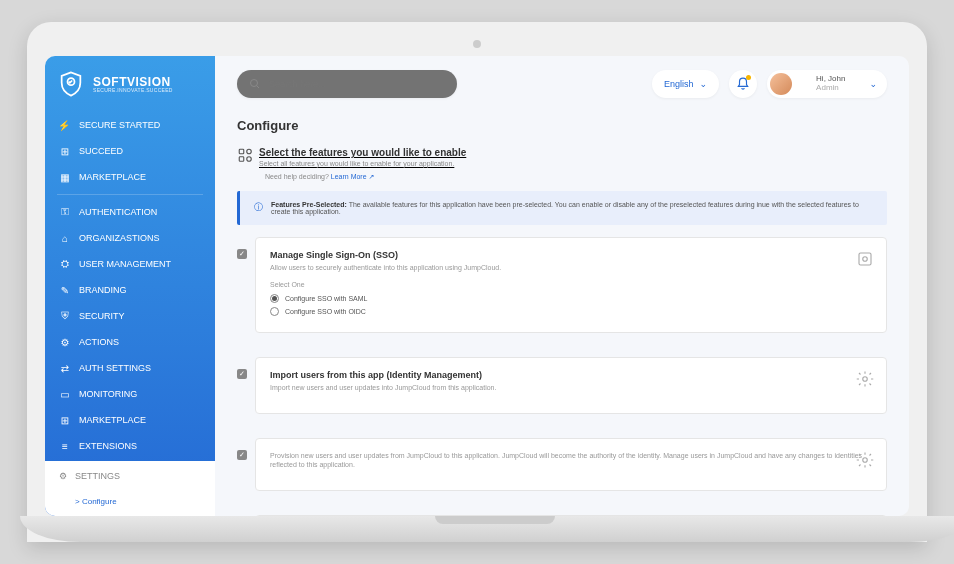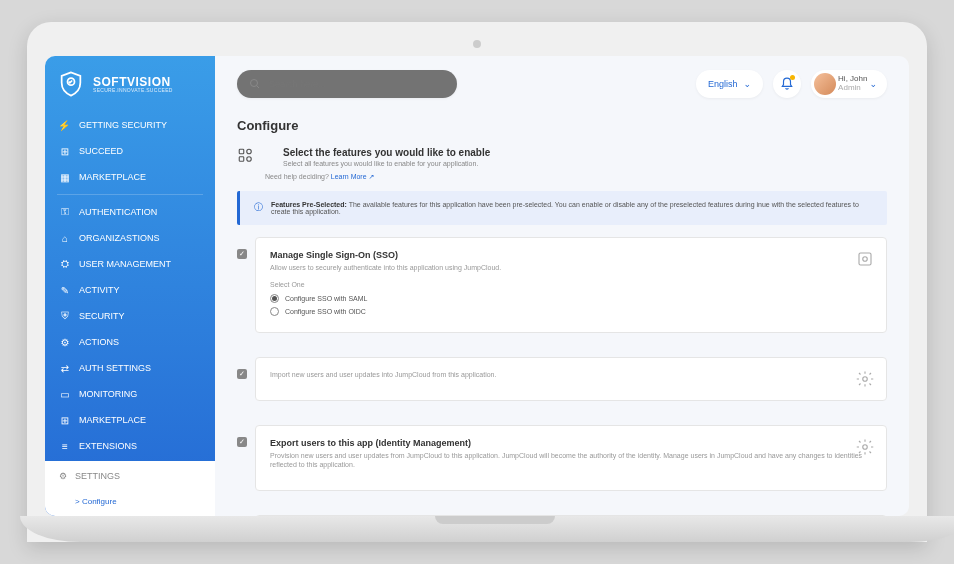--- a/index.html
+++ b/index.html
@@ -26,27 +26,27 @@
 .settings-sub::before { content:'> '; }
 
 .main { flex:1; display:flex; flex-direction:column; overflow:hidden; }
 .topbar { display:flex; align-items:center; gap:10px; padding:14px 22px 10px; }
 .search { flex:0 0 220px; background:#737373; border-radius:18px; height:28px; display:flex; align-items:center; padding:0 12px; gap:8px; box-shadow:0 1px 3px rgba(0,0,0,.05); }
 .search input { border:none; outline:none; font-size:9px; flex:1; background:transparent; }
 .spacer { flex:1; }
 .pill { background:#fff; border-radius:18px; height:28px; display:flex; align-items:center; padding:0 12px; gap:6px; font-size:9px; color:#2469d4; box-shadow:0 1px 3px rgba(0,0,0,.05); cursor:pointer; }
 .bell { width:28px; height:28px; background:#fff; border-radius:50%; display:flex; align-items:center; justify-content:center; color:#2469d4; box-shadow:0 1px 3px rgba(0,0,0,.05); cursor:pointer; position:relative; }
 .bell::after { content:''; position:absolute; top:5px; right:6px; width:5px; height:5px; background:#f7b500; border-radius:50%; }
-.user-pill { background:#fff; border-radius:18px; height:28px; display:flex; align-items:center; padding:0 10px 0 3px; gap:2px; box-shadow:0 1px 3px rgba(0,0,0,.05); cursor:pointer; }
+.user-pill { background:#fff; border-radius:18px; height:28px; display:flex; align-items:center; padding:0 10px 0 3px; gap:24px; box-shadow:0 1px 3px rgba(0,0,0,.05); cursor:pointer; }
 .avatar { width:22px; height:22px; border-radius:50%; background:linear-gradient(135deg,#f5c09b,#d48a5a); }
 .user-text { font-size:8px; color:#555; line-height:1.1; }
 
 .content { padding:10px 22px; overflow-y:auto; flex:1; }
 .page-title { font-size:13px; font-weight:600; color:#333; margin-bottom:14px; }
-.intro { display:flex; gap:28px; margin-bottom:6px; }
+.intro { display:flex; gap:4px; margin-bottom:6px;text-decoration:underline; }
 .intro-icon { width:18px; height:18px; color:#555; flex-shrink:0; }
 .intro-title { font-size:10px; font-weight:700; color:#333; }
 .intro-sub { font-size:7px; color:#888; margin-top:2px; }
 .help { font-size:7px; color:#888; margin:6px 0 10px 28px; }
 .help a { color:#2469d4; text-decoration:none; }
 
 .infobox { background:#e8eefb; border-left:3px solid #2469d4; padding:10px 14px; font-size:7px; color:#555; display:flex; gap:8px; align-items:flex-start; margin-bottom:12px; border-radius:2px; }
 .infobox .ii { color:#2469d4; font-size:9px; flex-shrink:0; }
 .infobox b { color:#333; }
 
@@ -78,21 +78,21 @@
             <path d="M10 10 l1 1 2-2"></path>
           </svg>
         <div class="logo-text">
           <span class="logo-name">SOFTVISION</span>
           <span class="logo-tag">SECURE.INNOVATE.SUCCEED</span>
         </div>
       </div>
       <ul class="nav" id="nav1">
           <li class="nav-item">
             <span class="icn">⚡</span>
-            <span>GETTING SECURITY</span>
+            <span>SECURE STARTED</span>
           </li>
           <li class="nav-item">
             <span class="icn">⊞</span>
             <span>SUCCEED</span>
           </li>
           <li class="nav-item">
             <span class="icn">▦</span>
             <span>MARKETPLACE</span>
           </li>
         </ul>
@@ -105,21 +105,21 @@
           <li class="nav-item">
             <span class="icn">⌂</span>
             <span>ORGANIZASTIONS</span>
           </li>
           <li class="nav-item">
             <span class="icn">⛭</span>
             <span>USER MANAGEMENT</span>
           </li>
           <li class="nav-item">
             <span class="icn">✎</span>
-            <span>ACTIVITY</span>
+            <span>BRANDING</span>
           </li>
           <li class="nav-item">
             <span class="icn">⛨</span>
             <span>SECURITY</span>
           </li>
           <li class="nav-item">
             <span class="icn">⚙</span>
             <span>ACTIONS</span>
           </li>
           <li class="nav-item">
@@ -228,33 +228,33 @@
             </div>
             <div class="card-wrap">
               <div class="card-chk">✓</div>
               <div class="card">
                 <div class="card-icon">
                   <svg viewBox="0 0 24 24" fill="none" stroke="#aaa" stroke-width="1.5">
                     <circle cx="12" cy="12" r="3"></circle>
                     <path d="M12 2v3M12 19v3M4 12H1M23 12h-3M6 6l-2-2M20 20l-2-2M6 18l-2 2M20 4l-2 2"></path>
                   </svg>
                 </div>
+                <div class="card-head">Import users from this app (Identity Management)</div>
                 <div class="card-sub">Import new users and user updates into JumpCloud from this application.</div>
               </div>
             </div>
             <div class="card-wrap">
               <div class="card-chk">✓</div>
               <div class="card">
                 <div class="card-icon">
                   <svg viewBox="0 0 24 24" fill="none" stroke="#aaa" stroke-width="1.5">
                     <circle cx="12" cy="12" r="3"></circle>
                     <path d="M12 2v3M12 19v3M4 12H1M23 12h-3M6 6l-2-2M20 20l-2-2M6 18l-2 2M20 4l-2 2"></path>
                   </svg>
                 </div>
-                <div class="card-head">Export users to this app (Identity Management)</div>
                 <div class="card-sub">Provision new users and user updates from JumpCloud to this application. JumpCloud will become the authority of the identity. Manage users in JumpCloud and have any changes to identities reflected to this application.</div>
               </div>
             </div>
             <div class="card-wrap">
               <div class="card-chk empty"></div>
               <div class="card">
                 <div class="card-icon">
                   <svg viewBox="0 0 24 24" fill="none" stroke="#aaa" stroke-width="1.5">
                     <path d="M6 3h12v18l-6-4-6 4Z"></path>
                   </svg>

